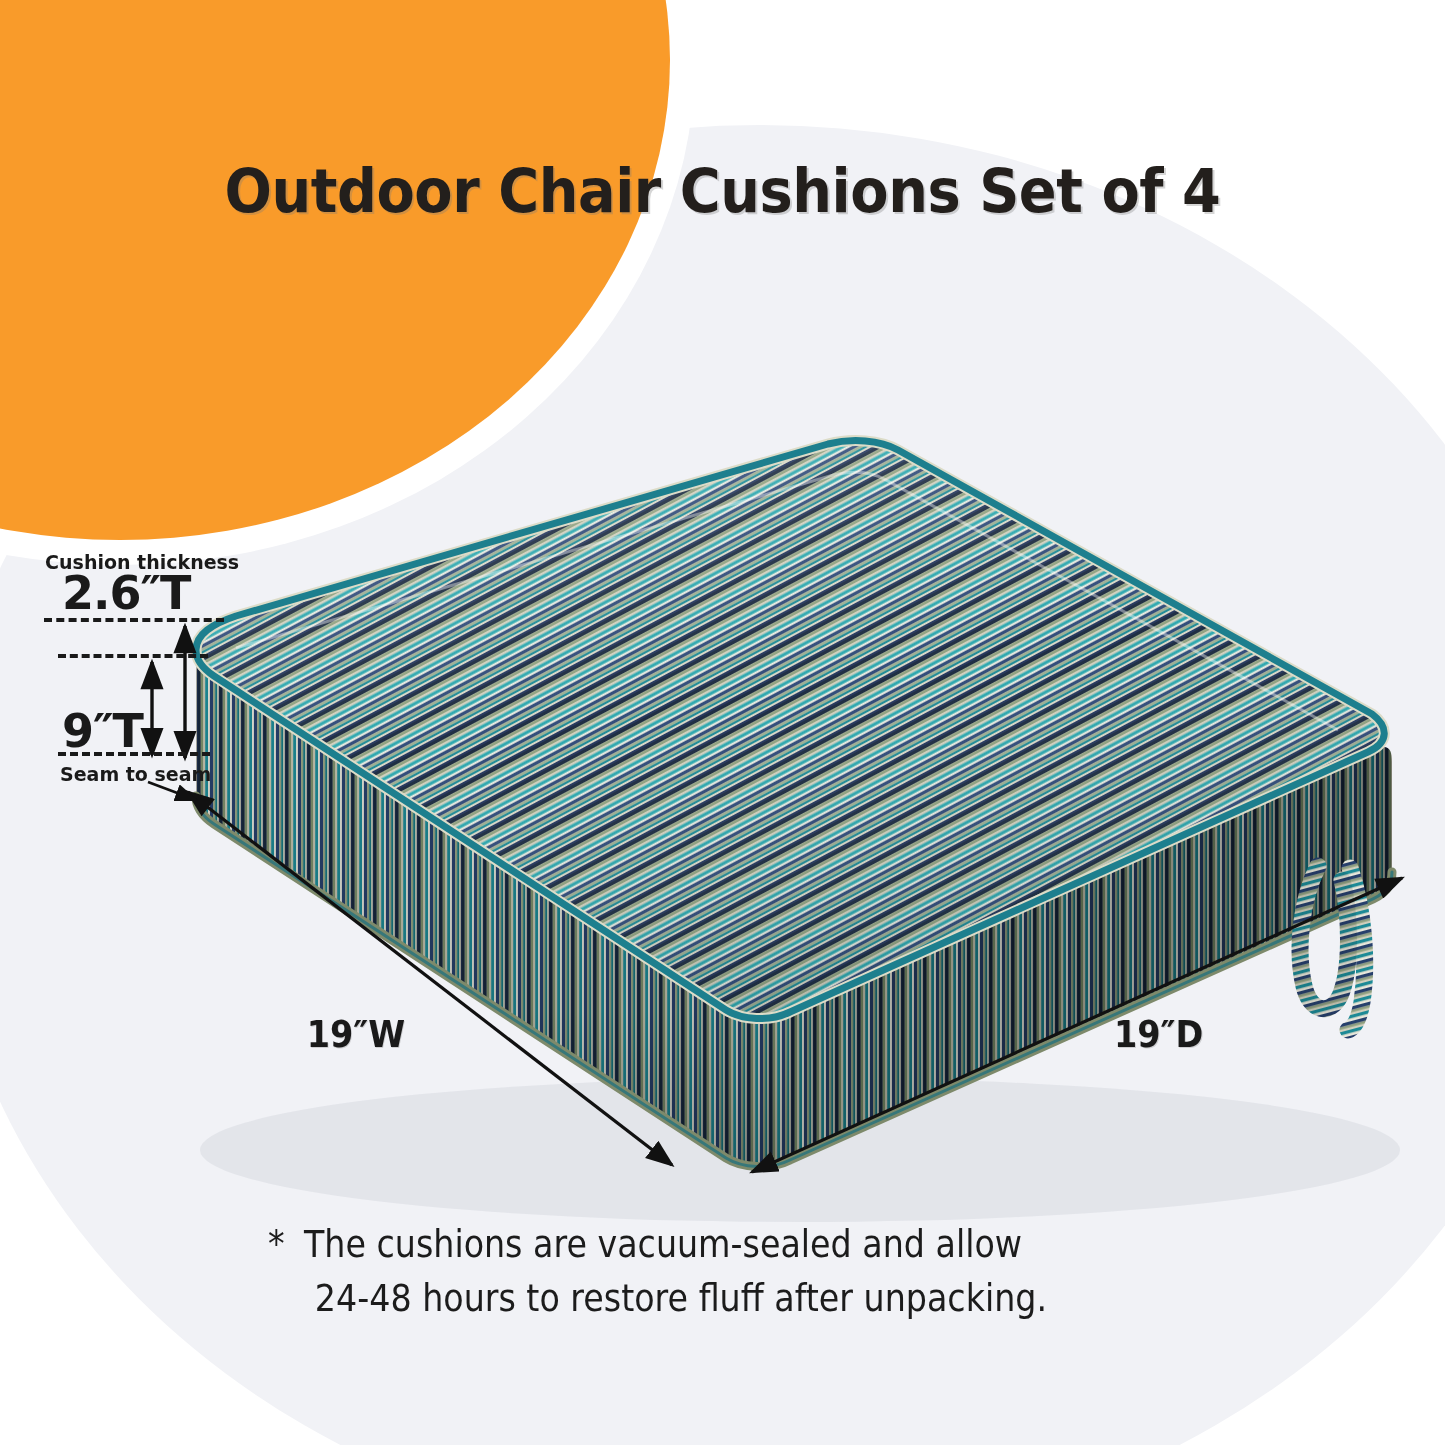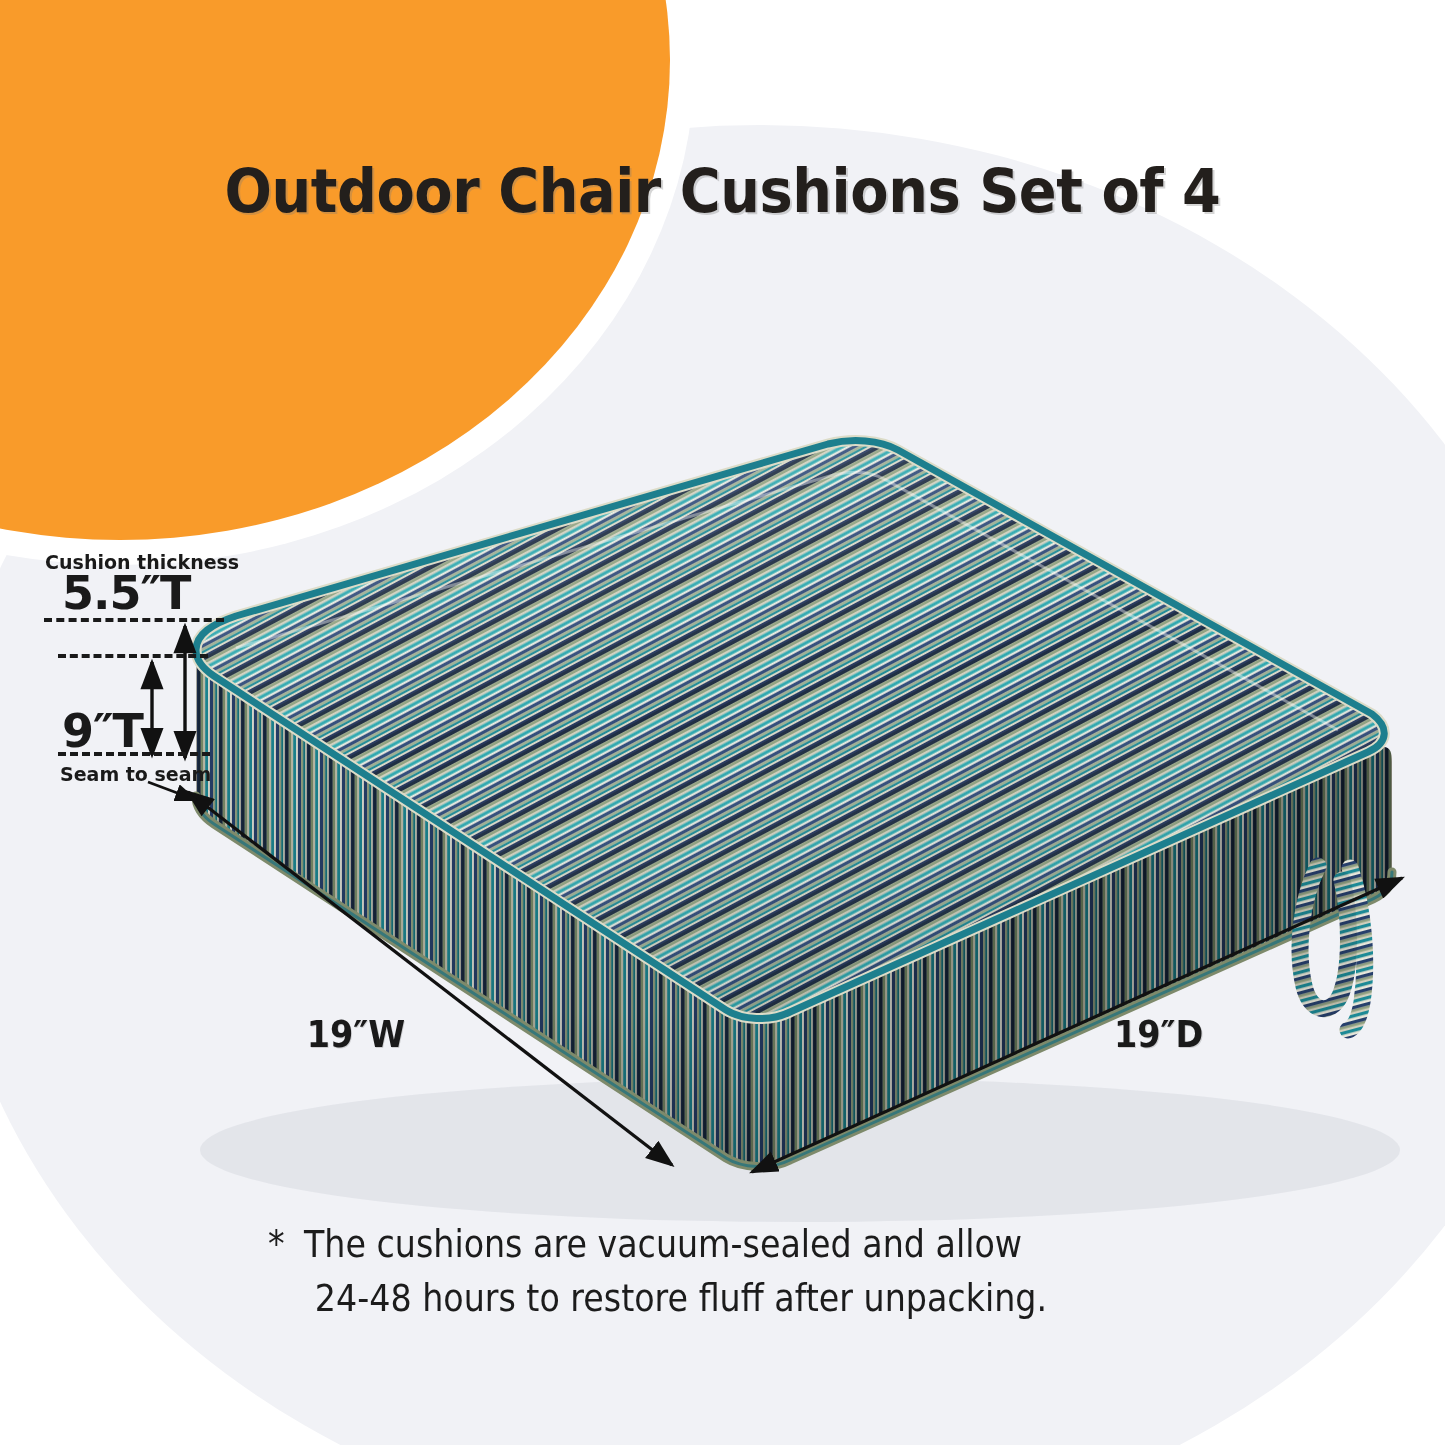--- a/index.html
+++ b/index.html
@@ -343,21 +343,21 @@
       <line x1="148" y1="782" x2="196" y2="800" stroke="#111111" stroke-width="2.6" marker-end="url(#arrHead)"></line>
     </g>
   </svg>
 
   <div class="dash-line" style="left:44px;top:618px;width:180px;"></div>
   <div class="dash-line" style="left:58px;top:654px;width:150px;"></div>
   <div class="dash-line" style="left:58px;top:752px;width:152px;"></div>
 
   <div class="meas-label lbl-cushion-thickness">Cushion thickness</div>
 
-  <div class="meas-label lbl-35t">5.5″T</div>
+  <div class="meas-label lbl-35t">2.6″T</div>
 
   <div class="meas-label lbl-3t">9″T</div>
 
   <div class="meas-label lbl-seam">Seam to seam</div>
 
   <div class="meas-label lbl-19w">19″W</div>
 
   <div class="meas-label lbl-19d">19″D</div>
 
   <div class="footnote">

